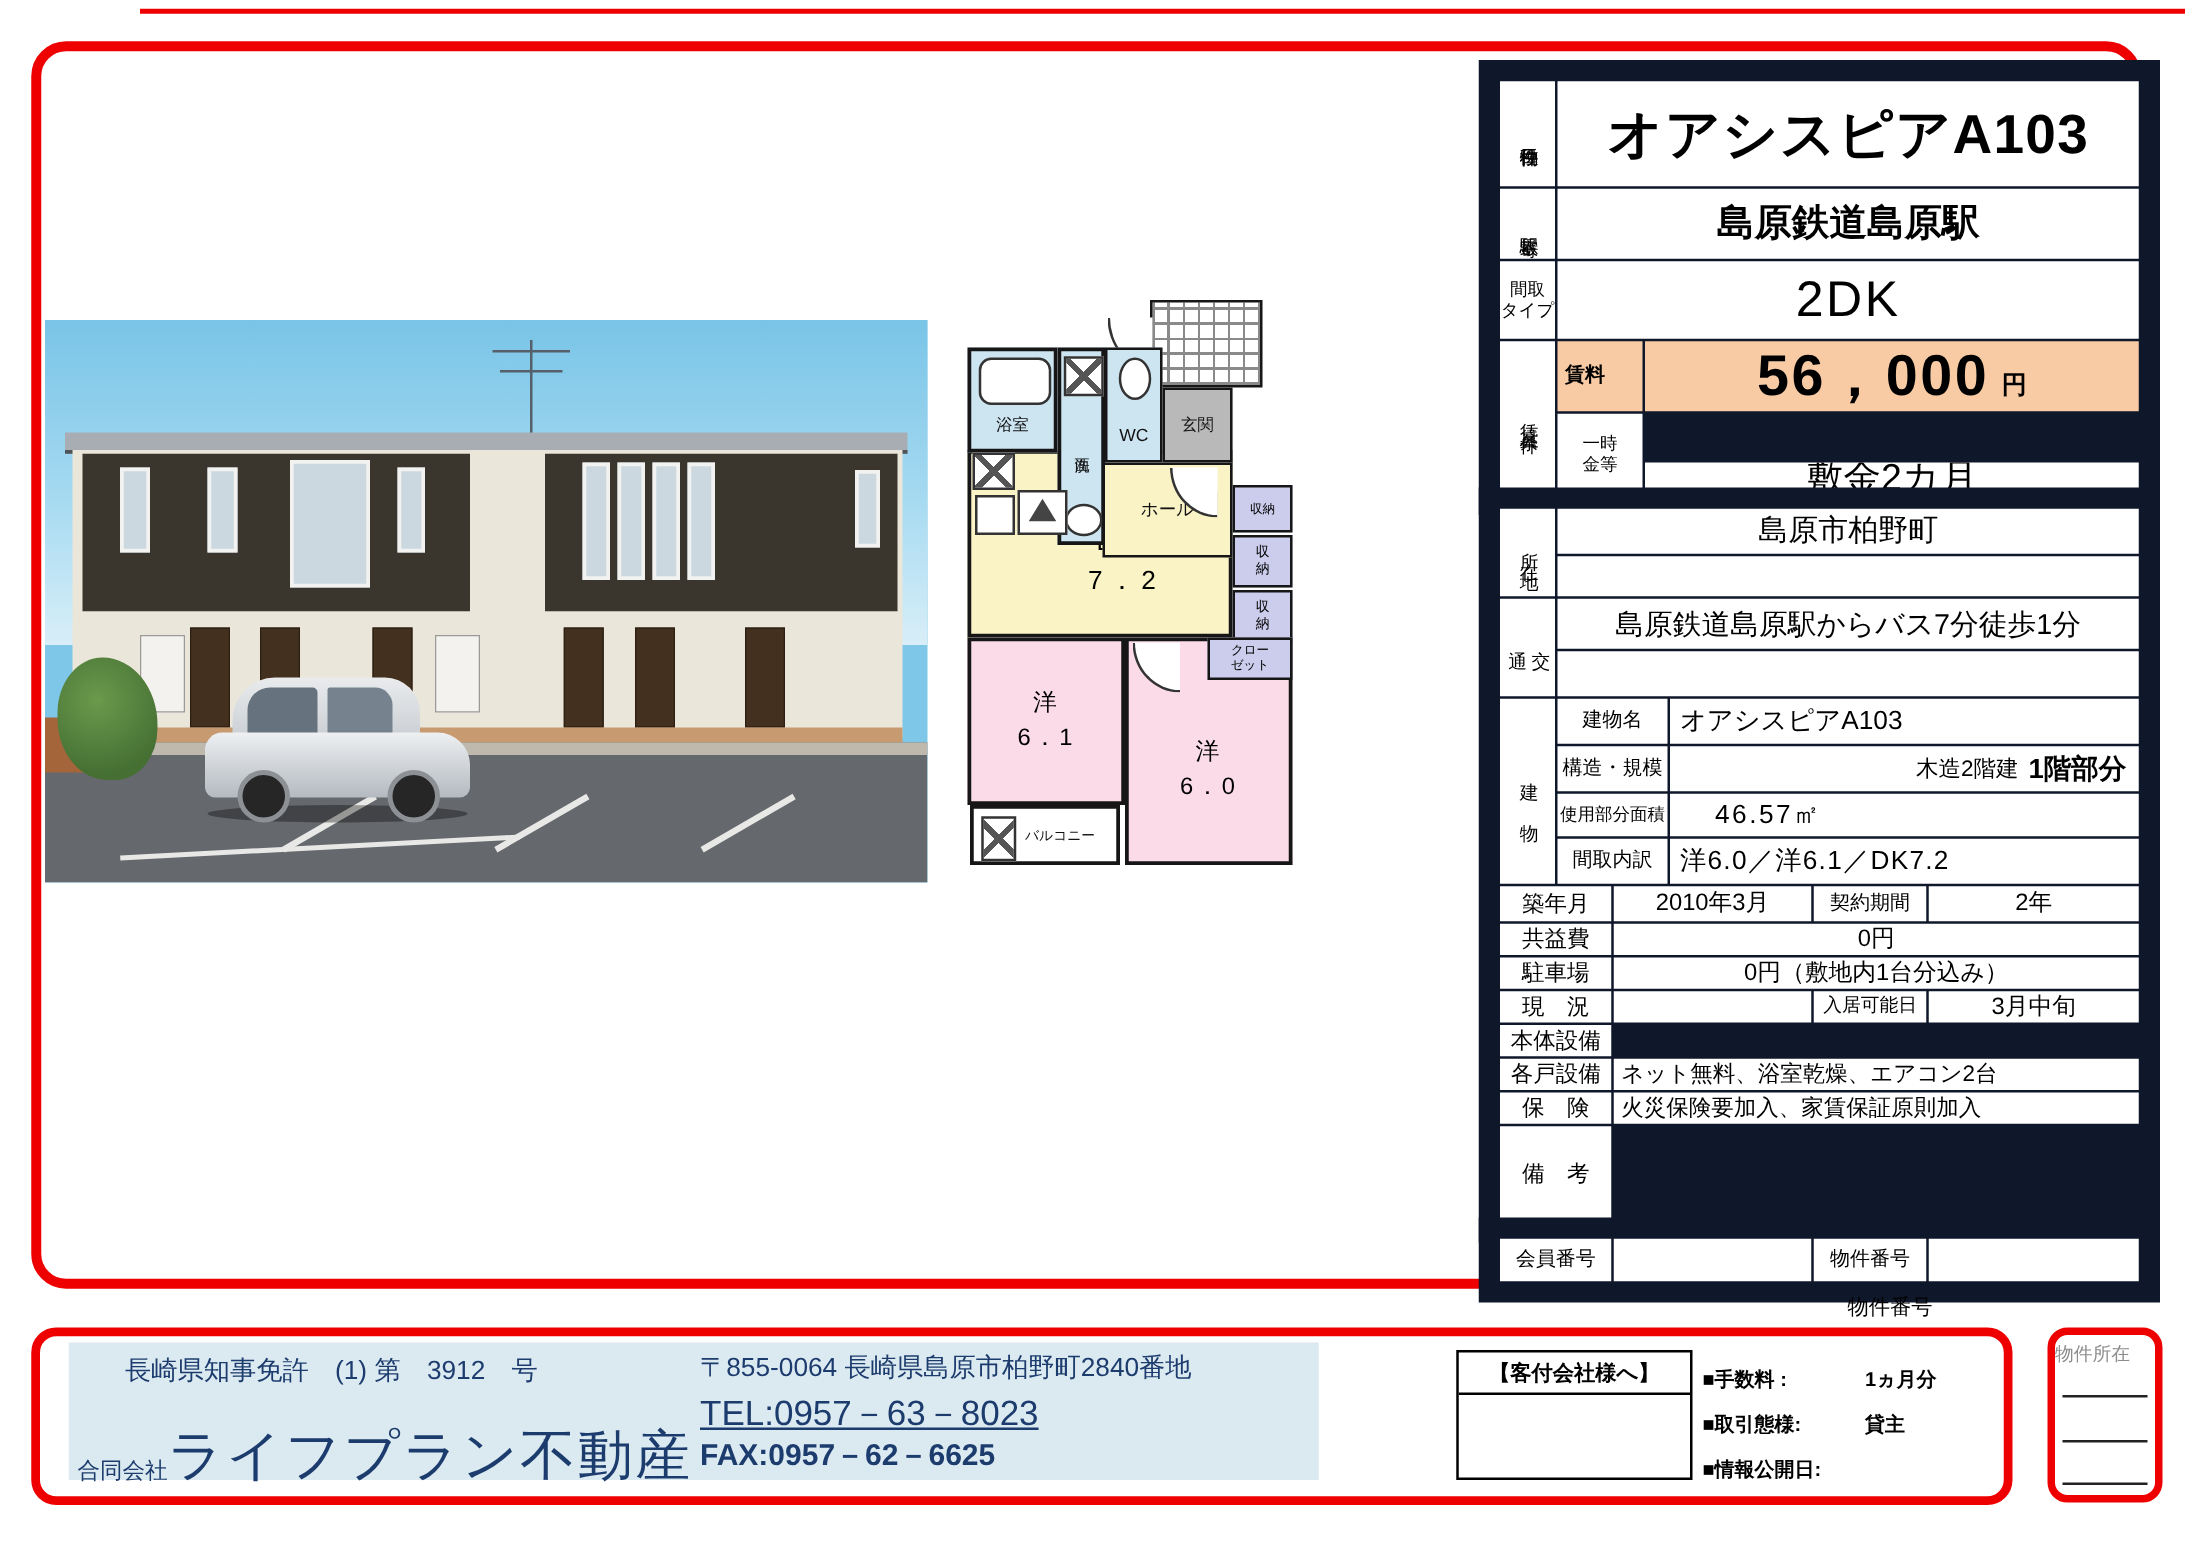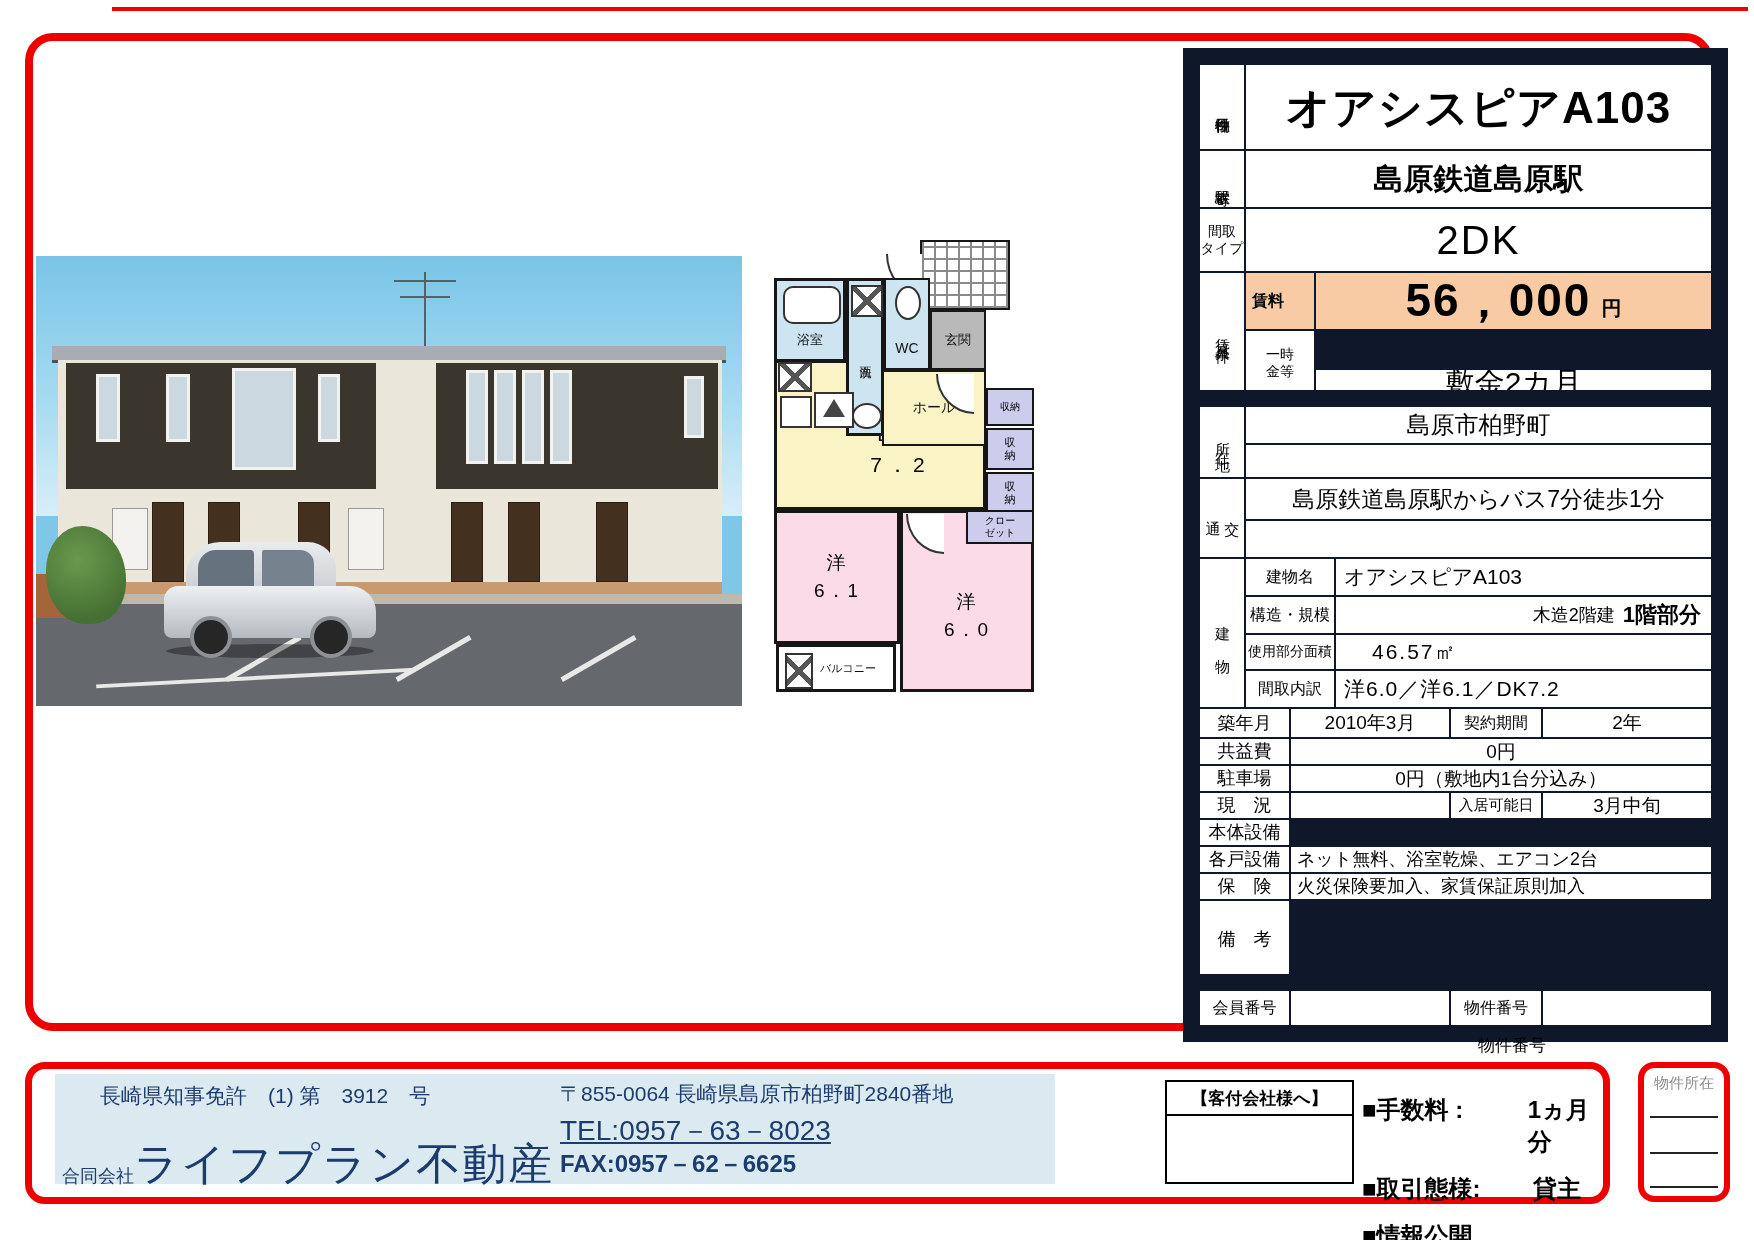--- a/index.html
+++ b/index.html
@@ -55,21 +55,21 @@
   .pw{position:absolute;background:#ccd8e0;border:3px solid #f2f2f0;}
   .pd{position:absolute;background:#43301f;border:1px solid #2c1f12;}
   .pline{position:absolute;background:#e8e8e6;}
 
   
   .fblue{left:55px;top:1074px;width:1000px;height:110px;background:#dbe9f1;}
   .ftext{color:#1d3c6e;}
   .kbox{left:1165px;top:1080px;width:185px;height:100px;background:#fff;border:2px solid #000;}
   .kbox .ktitle{height:32px;border-bottom:2px solid #000;display:flex;align-items:center;justify-content:center;
                 font-size:17px;font-weight:700;}
-  .termline{display:flex;font-size:24px;font-weight:700;margin-bottom:15px;gap:41px;}
+  .termline{display:flex;font-size:16px;font-weight:700;margin-bottom:15px;}
   .termline .tl{width:130px;}
   .grayline{position:absolute;left:6px;right:6px;height:0;border-top:2px solid #222;}
 </style>
 </head>
 <body>
 
 <div class="page">
 
   <div class="abs topline"></div>
 
@@ -308,19 +308,19 @@
       <span class="tl">■取引態様:</span>
       <span>貸主</span>
     </div>
     <div class="termline" style="margin-bottom:0;">
       <span class="tl">■情報公開日:</span>
       <span></span>
     </div>
   </div>
 
   <div class="abs sidebox">
-    <div style="text-align:center;margin-top:6px;font-size:15px;color:#8c8c8c;">物件所在</div>
+    <div style="margin-top:6px;font-size:15px;color:#8c8c8c;">物件所在</div>
     <div class="grayline" style="top:48px;"></div>
     <div class="grayline" style="top:84px;"></div>
     <div class="grayline" style="top:118px;"></div>
   </div>
 
 </div>
 
 </body></html>

